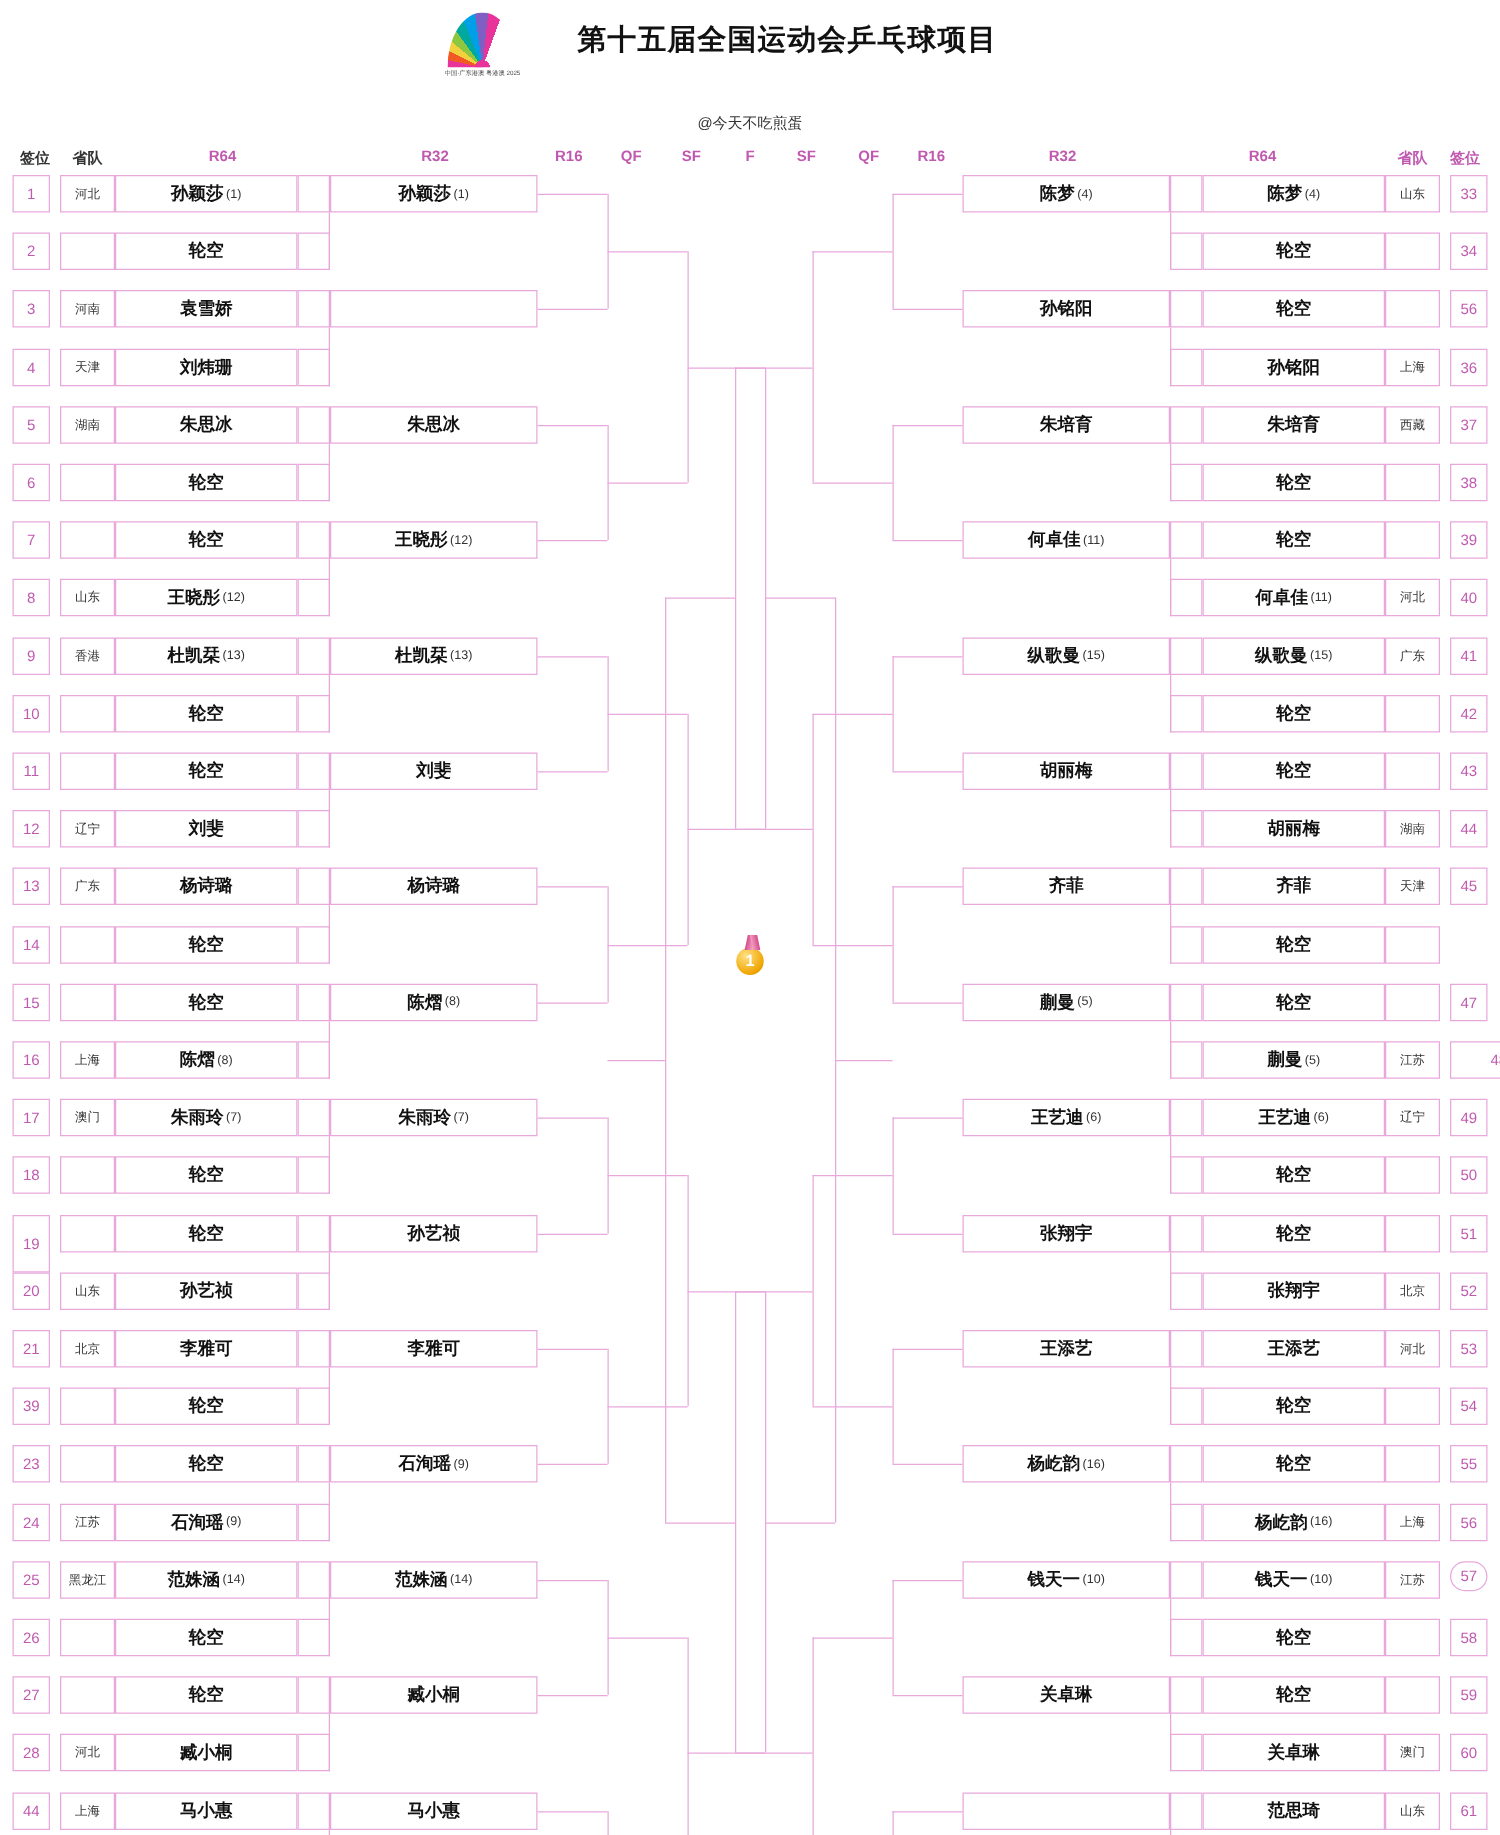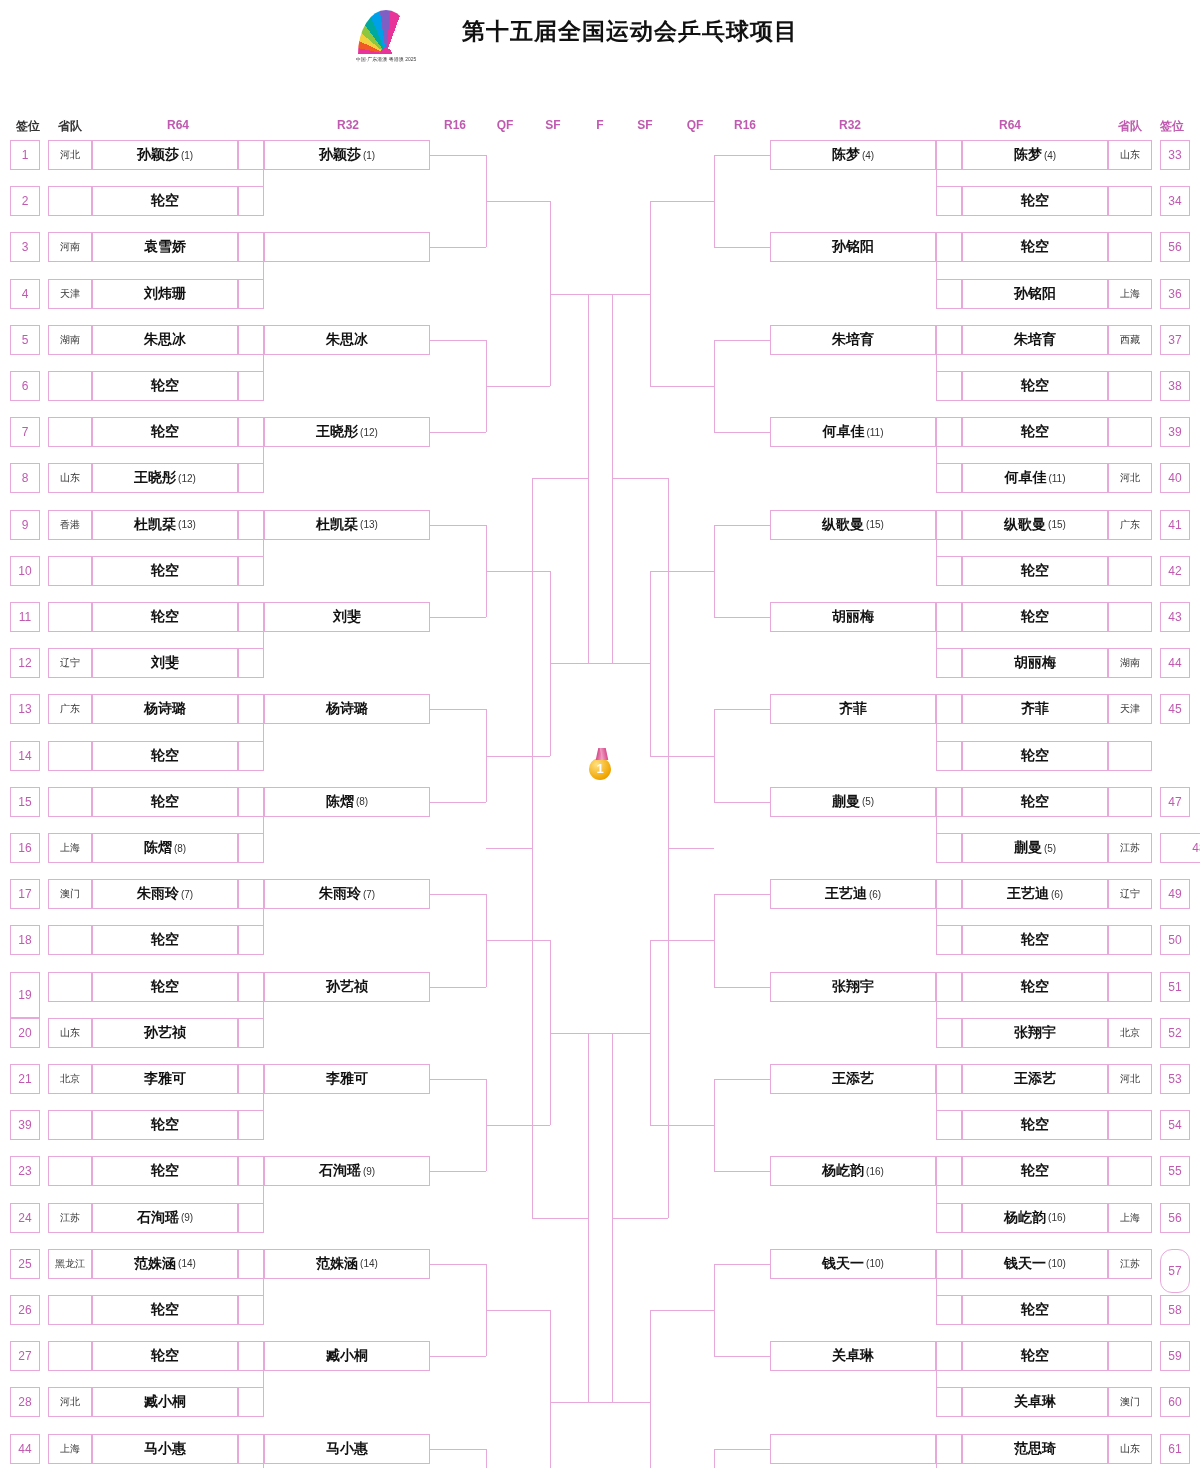--- a/index.html
+++ b/index.html
@@ -97,20 +97,21 @@
 </style>
 </head>
 <body>
 
 <div class="header">
   <div class="logo">
     <div class="burst"></div>
     <div class="cap">中国·广东港澳 粤港澳 2025</div>
   </div>
   <div class="title1">第十五届全国运动会乒乓球项目</div>
+  <div class="title3">@今天不吃煎蛋</div>
 </div>
 
 <div class="colhead dark" style="left:8px;width:40px;">签位</div>
 <div class="colhead dark" style="left:50px;width:40px;">省队</div>
 <div class="colhead" style="left:128px;width:100px;">R64</div>
 <div class="colhead" style="left:298px;width:100px;">R32</div>
 <div class="colhead" style="left:420px;width:70px;">R16</div>
 <div class="colhead" style="left:480px;width:50px;">QF</div>
 <div class="colhead" style="left:528px;width:50px;">SF</div>
 <div class="colhead" style="left:578px;width:44px;">F</div>
@@ -632,21 +633,21 @@
       <span>轮空</span>
     </div>
     <div class="seedbox" style="left:1160px;top:1202.6000000000001px;width:30px;height:30px;">56</div>
     <div class="provbox" style="left:1108px;top:1202.6000000000001px;width:44px;height:30px;">上海</div>
     <div class="cellbox" style="left:962px;top:1202.6000000000001px;width:146px;height:30px;"></div>
     <div class="cellbox" style="left:936px;top:1202.6000000000001px;width:26px;height:30px;"></div>
     <div class="namecell" style="left:962px;top:1202.6000000000001px;width:146px;height:30px;">
       <span>杨屹韵</span>
       <span class="sfx">(16)</span>
     </div>
-    <div class="seedbox" style="left:1160px;top:1248.8000000000002px;width:30px;height:44px;border-radius:12px;">57</div>
+    <div class="seedbox" style="left:1160px;top:1248.8000000000002px;width:30px;height:24px;border-radius:12px;">57</div>
     <div class="provbox" style="left:1108px;top:1248.8000000000002px;width:44px;height:30px;">江苏</div>
     <div class="cellbox" style="left:962px;top:1248.8000000000002px;width:146px;height:30px;"></div>
     <div class="cellbox" style="left:936px;top:1248.8000000000002px;width:26px;height:30px;"></div>
     <div class="namecell" style="left:962px;top:1248.8000000000002px;width:146px;height:30px;">
       <span>钱天一</span>
       <span class="sfx">(10)</span>
     </div>
     <div class="seedbox" style="left:1160px;top:1295px;width:30px;height:30px;">58</div>
     <div class="provbox" style="left:1108px;top:1295px;width:44px;height:30px;"></div>
     <div class="cellbox" style="left:962px;top:1295px;width:146px;height:30px;"></div>

